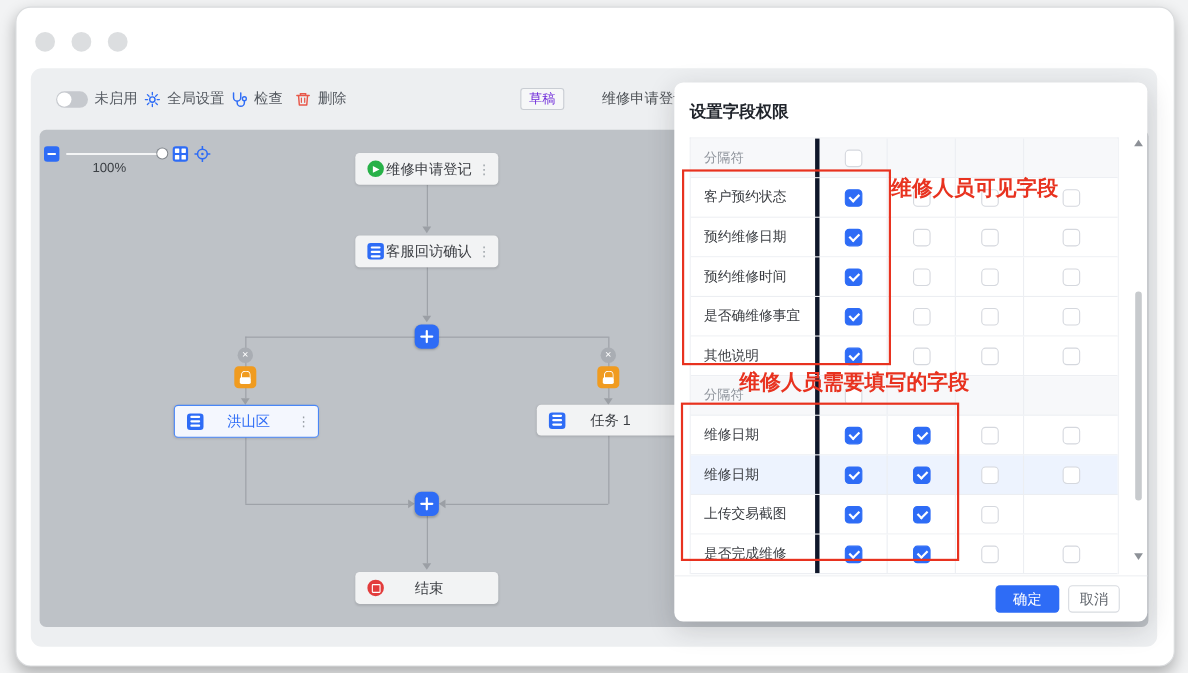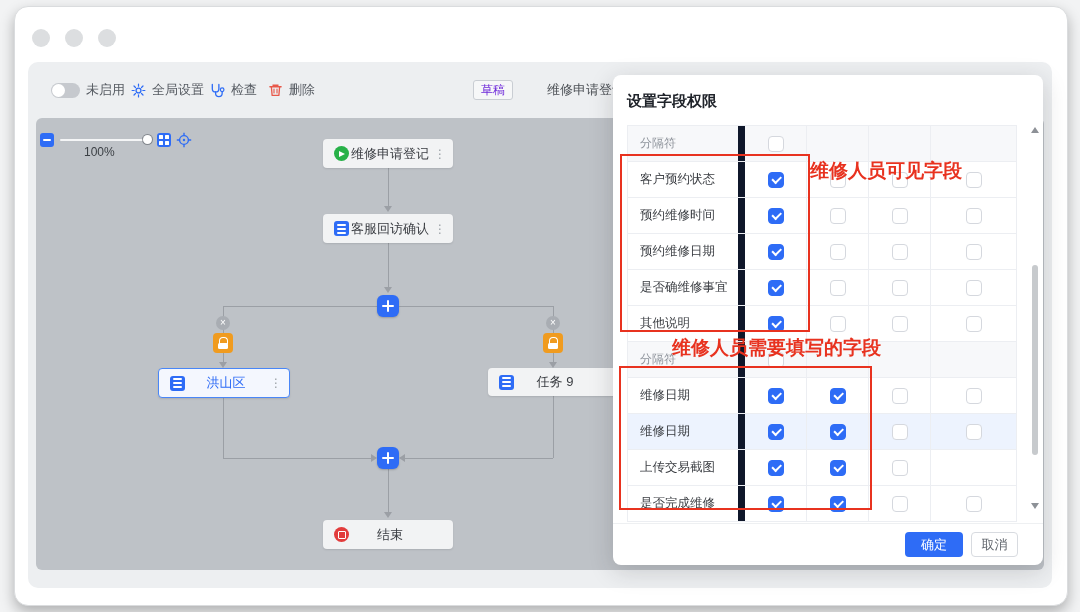--- a/index.html
+++ b/index.html
@@ -60,21 +60,21 @@
   .lock .shackle{width:7px;height:6px;border:1.7px solid #fff;border-bottom:none;border-radius:4px 4px 0 0;}
   .lock .body{width:10px;height:6px;background:#fff;border-radius:1.5px;margin-top:-1px;}
 
   
   .modal{position:absolute;left:613px;top:75px;width:430px;height:490px;background:#fff;border-radius:8px;box-shadow:0 6px 24px rgba(31,35,41,.18);z-index:5;}
   .modal-title{position:absolute;left:14px;top:17px;font-size:15px;font-weight:bold;color:#20242b;}
   .perm-table{position:absolute;left:14px;top:50px;width:390px;border:1px solid #eceef2;border-bottom:none;box-sizing:border-box;}
   .prow{display:grid;grid-template-columns:117px 62px 62px 62px 85px;height:35px;border-bottom:1px solid #eceef2;background:#fff;}
   .prow.sep{background:#f7f8fa;}
   .prow.hl{background:#edf3fe;}
-  .plabel{display:flex;align-items:center;padding-left:12px;font-size:12.5px;color:#3a3d42;border-right:7px solid #0f172a;overflow:hidden;white-space:nowrap;}
+  .plabel{display:flex;align-items:center;padding-left:12px;font-size:12.5px;color:#3a3d42;border-right:4px solid #0f172a;overflow:hidden;white-space:nowrap;}
   .prow.sep .plabel{color:#8f949c;font-size:12px;}
   .pcell{display:flex;align-items:center;justify-content:center;border-right:1px solid #eceef2;}
   .pcell:last-child{border-right:none;}
   .cb{width:16px;height:16px;border-radius:4px;border:1px solid #d5d8de;background:#fff;box-sizing:border-box;position:relative;}
   .cb.checked{background:#2e6cf6;border-color:#2e6cf6;}
   .cb.checked:after{content:"";position:absolute;left:3.5px;top:3.5px;width:7px;height:3.5px;border-left:2px solid #fff;border-bottom:2px solid #fff;transform:rotate(-45deg);}
   .mscroll-thumb{position:absolute;left:419px;top:190px;width:6px;height:190px;border-radius:3px;background:#c7cacd;}
   .mscroll-arrow{position:absolute;left:418px;width:0;height:0;border-left:4px solid transparent;border-right:4px solid transparent;}
   .mscroll-arrow.up{top:52px;border-bottom:6px solid #8d9197;}
   .mscroll-arrow.dn{top:428px;border-top:6px solid #8d9197;}
@@ -213,21 +213,21 @@
       </span>
     <span class="nlabel">洪山区</span>
     <span class="ndots">⋮</span>
   </div>
   <div class="node" style="left:488px;top:368px;height:28px;">
     <span class="nicon ic-form">
         <span></span>
         <span></span>
         <span></span>
       </span>
-    <span class="nlabel">任务 9</span>
+    <span class="nlabel">任务 1</span>
   </div>
   <div class="node" style="left:323px;top:520px;">
     <span class="nicon ic-circle" style="background:#e23c3c;">
         <span class="ic-stop"></span>
       </span>
     <span class="nlabel">结束</span>
   </div>
 
   <div class="modal">
     <div class="modal-title">设置字段权限</div>
@@ -250,36 +250,36 @@
             <span class="cb unchecked"></span>
           </div>
           <div class="pcell">
             <span class="cb unchecked"></span>
           </div>
           <div class="pcell">
             <span class="cb unchecked"></span>
           </div>
         </div>
         <div class="prow">
+          <div class="plabel">预约维修日期</div>
+          <div class="pcell">
+            <span class="cb checked"></span>
+          </div>
+          <div class="pcell">
+            <span class="cb unchecked"></span>
+          </div>
+          <div class="pcell">
+            <span class="cb unchecked"></span>
+          </div>
+          <div class="pcell">
+            <span class="cb unchecked"></span>
+          </div>
+        </div>
+        <div class="prow">
           <div class="plabel">预约维修时间</div>
-          <div class="pcell">
-            <span class="cb checked"></span>
-          </div>
-          <div class="pcell">
-            <span class="cb unchecked"></span>
-          </div>
-          <div class="pcell">
-            <span class="cb unchecked"></span>
-          </div>
-          <div class="pcell">
-            <span class="cb unchecked"></span>
-          </div>
-        </div>
-        <div class="prow">
-          <div class="plabel">预约维修日期</div>
           <div class="pcell">
             <span class="cb checked"></span>
           </div>
           <div class="pcell">
             <span class="cb unchecked"></span>
           </div>
           <div class="pcell">
             <span class="cb unchecked"></span>
           </div>
           <div class="pcell">

